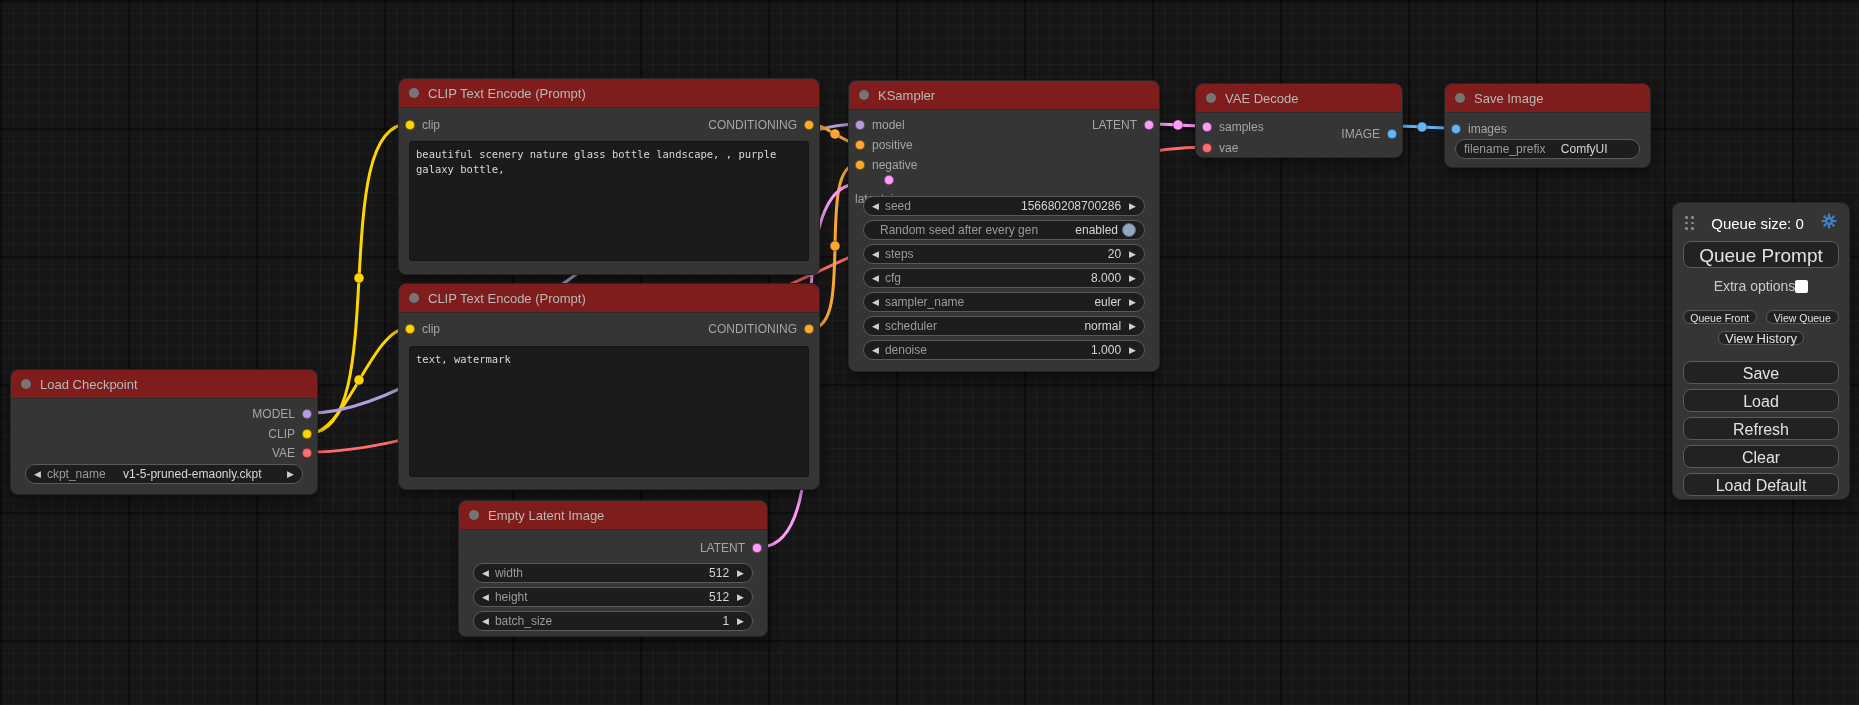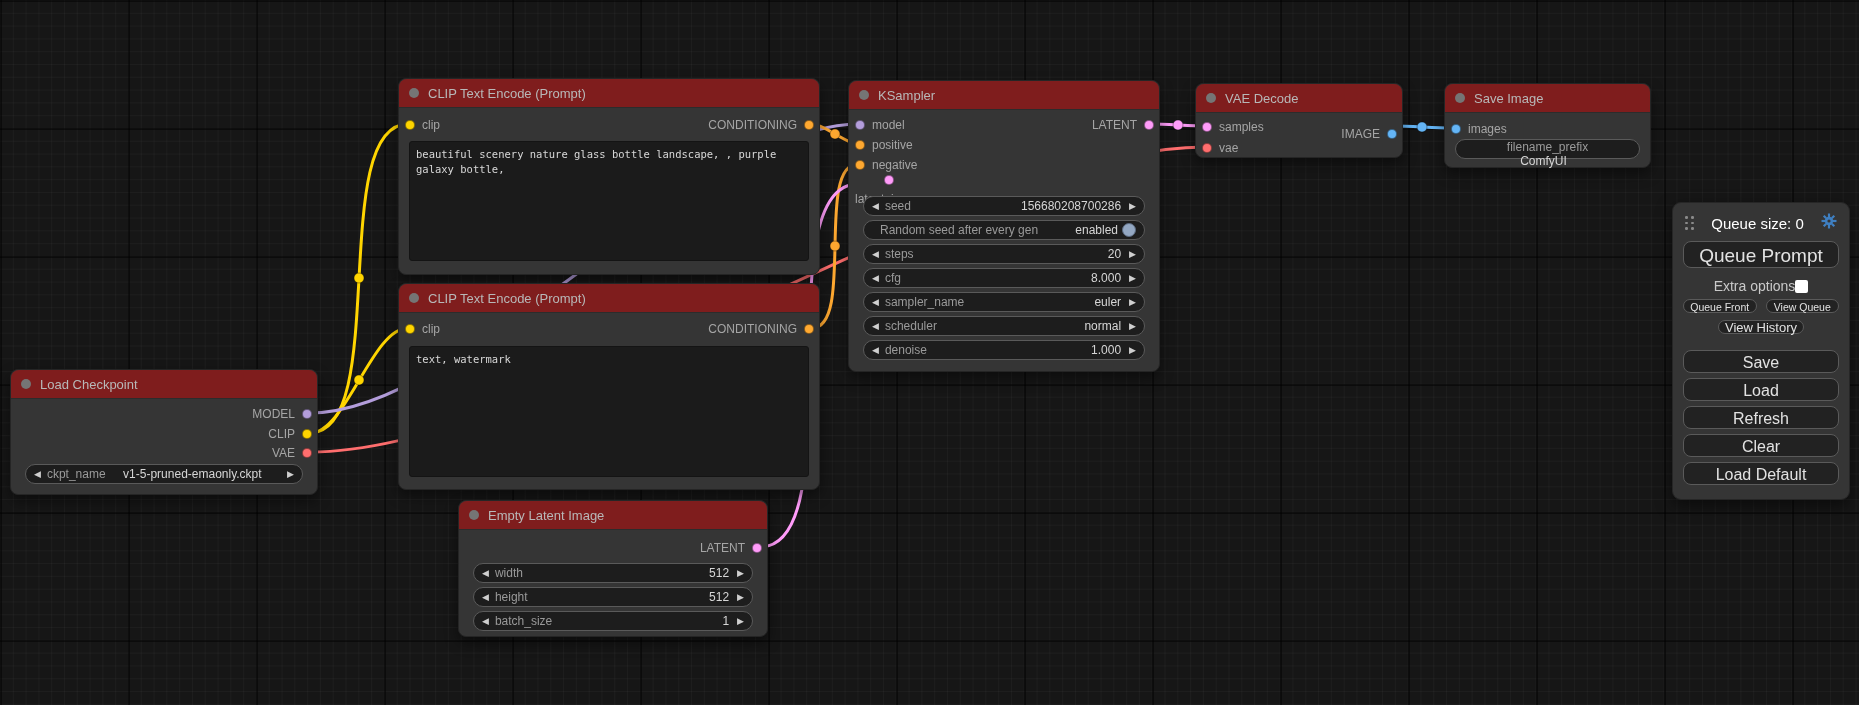--- a/index.html
+++ b/index.html
@@ -61,21 +61,21 @@
   .drag-handle{display:grid;grid-template-columns:3px 3px;grid-gap:3px;margin-left:2px;}
   .drag-handle i{width:2.5px;height:2.5px;border-radius:50%;background:#8a8a8a;display:block;}
   .qtitle{flex:1;text-align:center;color:#ffffff;font-size:15px;}
   .btn{
     display:block;width:100%;background:#222;border:1px solid #5a5a5a;border-radius:8px;
     color:#e2e2e2;text-align:center;box-sizing:border-box;cursor:pointer;
   }
   .btn-big{height:27px;font-size:19px;line-height:25px;margin-bottom:9px;}
   .btn-med{height:23px;font-size:16px;line-height:21px;margin-bottom:5px;}
   .extra-row{display:flex;align-items:center;justify-content:center;height:18px;
-    color:#c9c9c9;font-size:14px;margin-bottom:4px;}
+    color:#c9c9c9;font-size:14px;margin-bottom:15px;}
   .checkbox{width:13px;height:13px;background:#fff;border-radius:2px;}
   .small-row{display:flex;gap:9px;margin-bottom:7px;}
   .btn-small{height:14px;font-size:10.5px;line-height:12px;border-radius:8px;flex:1;}
   .btn-smallc{height:14px;font-size:13px;line-height:12px;border-radius:8px;width:86px;margin:0 auto 16px auto;}
   .gear{flex:0 0 auto;margin-right:2px;cursor:pointer;}
 </style>
 </head>
 <body>
 
 <svg id="wires" width="1859" height="705">
@@ -278,21 +278,21 @@
 
 <div class="node" style="left:1444px;top:83px;width:207px;height:85px;">
   <div class="title">
     <span class="tdot"></span>
     <span>Save Image</span>
   </div>
   <div class="srow in" style="top:35px;">
     <span class="sdot c-image"></span>
     <span>images</span>
   </div>
-  <div class="widget center-val" style="top:55px;left:10px;right:10px;flex-direction:column;">
+  <div class="widget center-val" style="top:55px;left:10px;right:10px;">
     <span class="wlabel" style="flex:1;text-align:center;margin-left:0;">filename_prefix</span>
     <span class="wvalue">ComfyUI</span>
   </div>
 </div>
 
 <div id="queue-panel" style="left:1672px;top:202px;width:178px;height:298px;">
   <div class="qhead">
     <span class="drag-handle">
       <i></i>
         <i></i>

